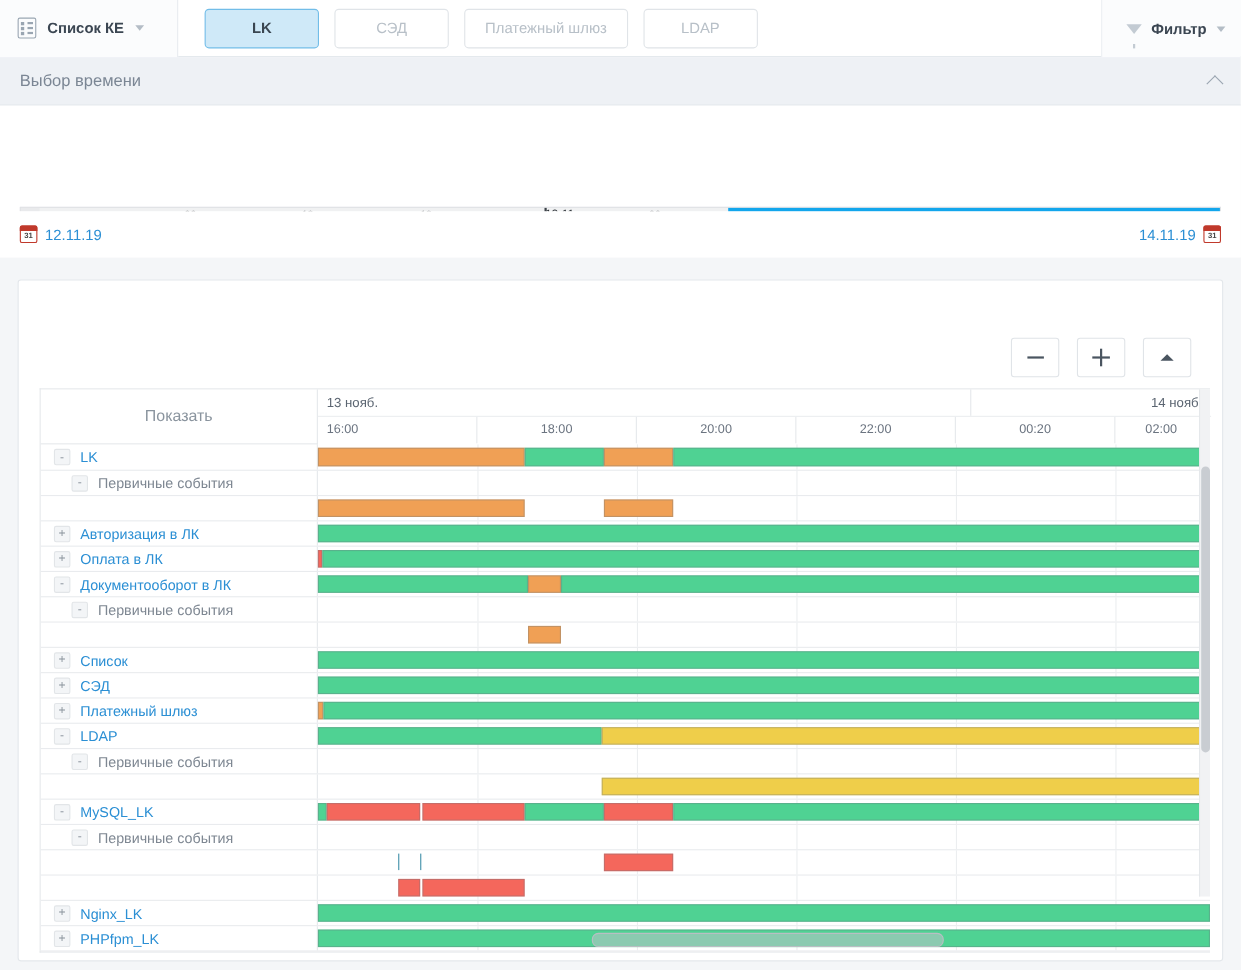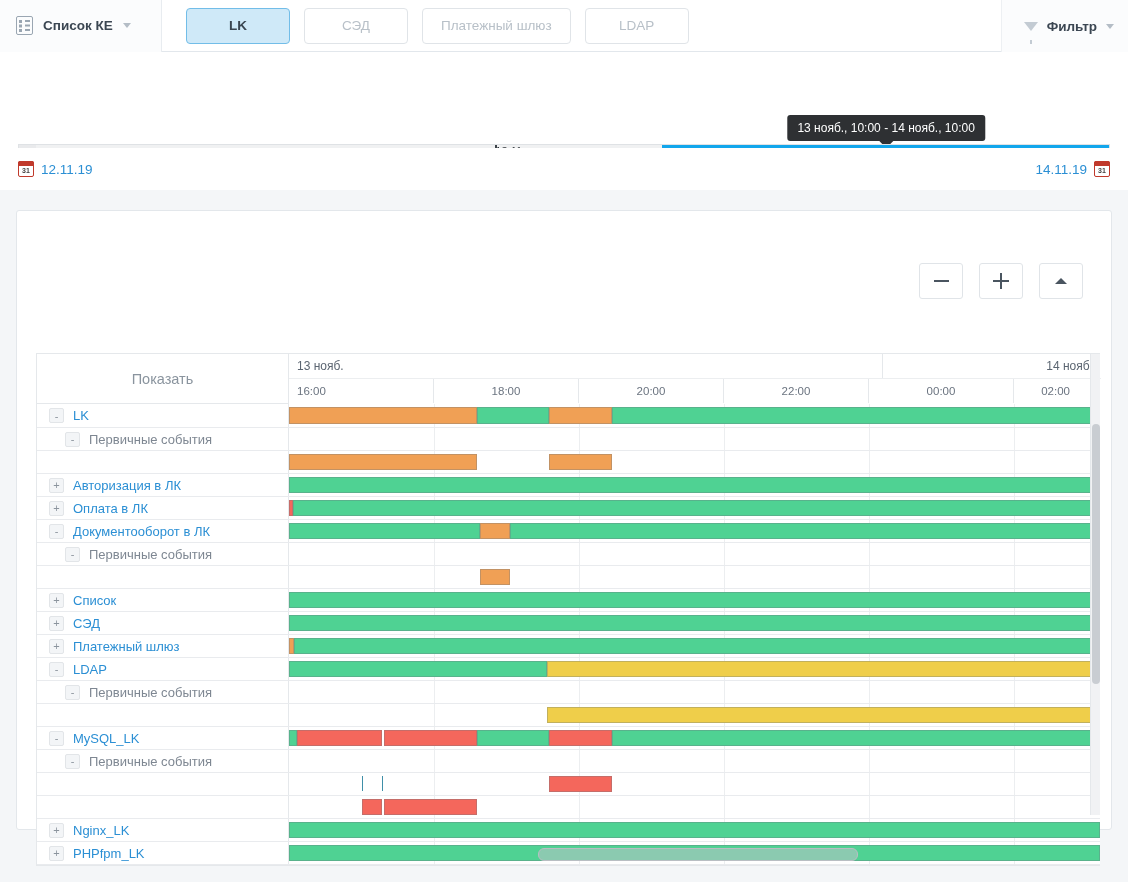--- a/index.html
+++ b/index.html
@@ -390,23 +390,26 @@
     <div class="seg-btn">LDAP</div>
   </div>
   <div class="filter-block">
     <span class="funnel"></span>
     <span class="filter-label">Фильтр</span>
     <span class="caret-down"></span>
   </div>
 </div>
 
 <div class="time-panel">
+  <div class="tp-head">
+    <span class="tp-title">Выбор времени</span>
+    <span class="chev"></span>
+  </div>
 
   <div class="tp-body">
-    <div class="tooltip" id="tt" style="left: 886.14px; transform: translateX(-50%); top: 63px;">13 нояб., 10:00 - 14 нояб., 10:00</div>
 
     <div class="ruler">
       <div class="ruler-arrow left">
           <span class="tri-l"></span>
         </div>
       <div class="ruler-arrow right">
           <span class="tri-r"></span>
         </div>
       <div class="ticks" id="ticks">
           <div class="tick major" style="left: 0%;"></div>
@@ -512,21 +515,21 @@
     <div class="g-head-right">
       <div class="g-days">
         <div class="g-day d1">13 нояб.</div>
         <div class="g-day d2">14 нояб.</div>
       </div>
       <div class="g-hours">
         <div class="g-hour first">16:00</div>
         <div class="g-hour">18:00</div>
         <div class="g-hour">20:00</div>
         <div class="g-hour">22:00</div>
-        <div class="g-hour">00:00</div>
+        <div class="g-hour">00:20</div>
         <div class="g-hour last">02:00</div>
       </div>
     </div>
   </div>
   <div class="g-body" id="gbody">
       <div class="g-row" style="height: 24px;">
         <div class="g-cell-name" style="padding-left: 12px;">
           <span class="pm">-</span>
           <span class="nm-lnk">LK</span>
         </div>

